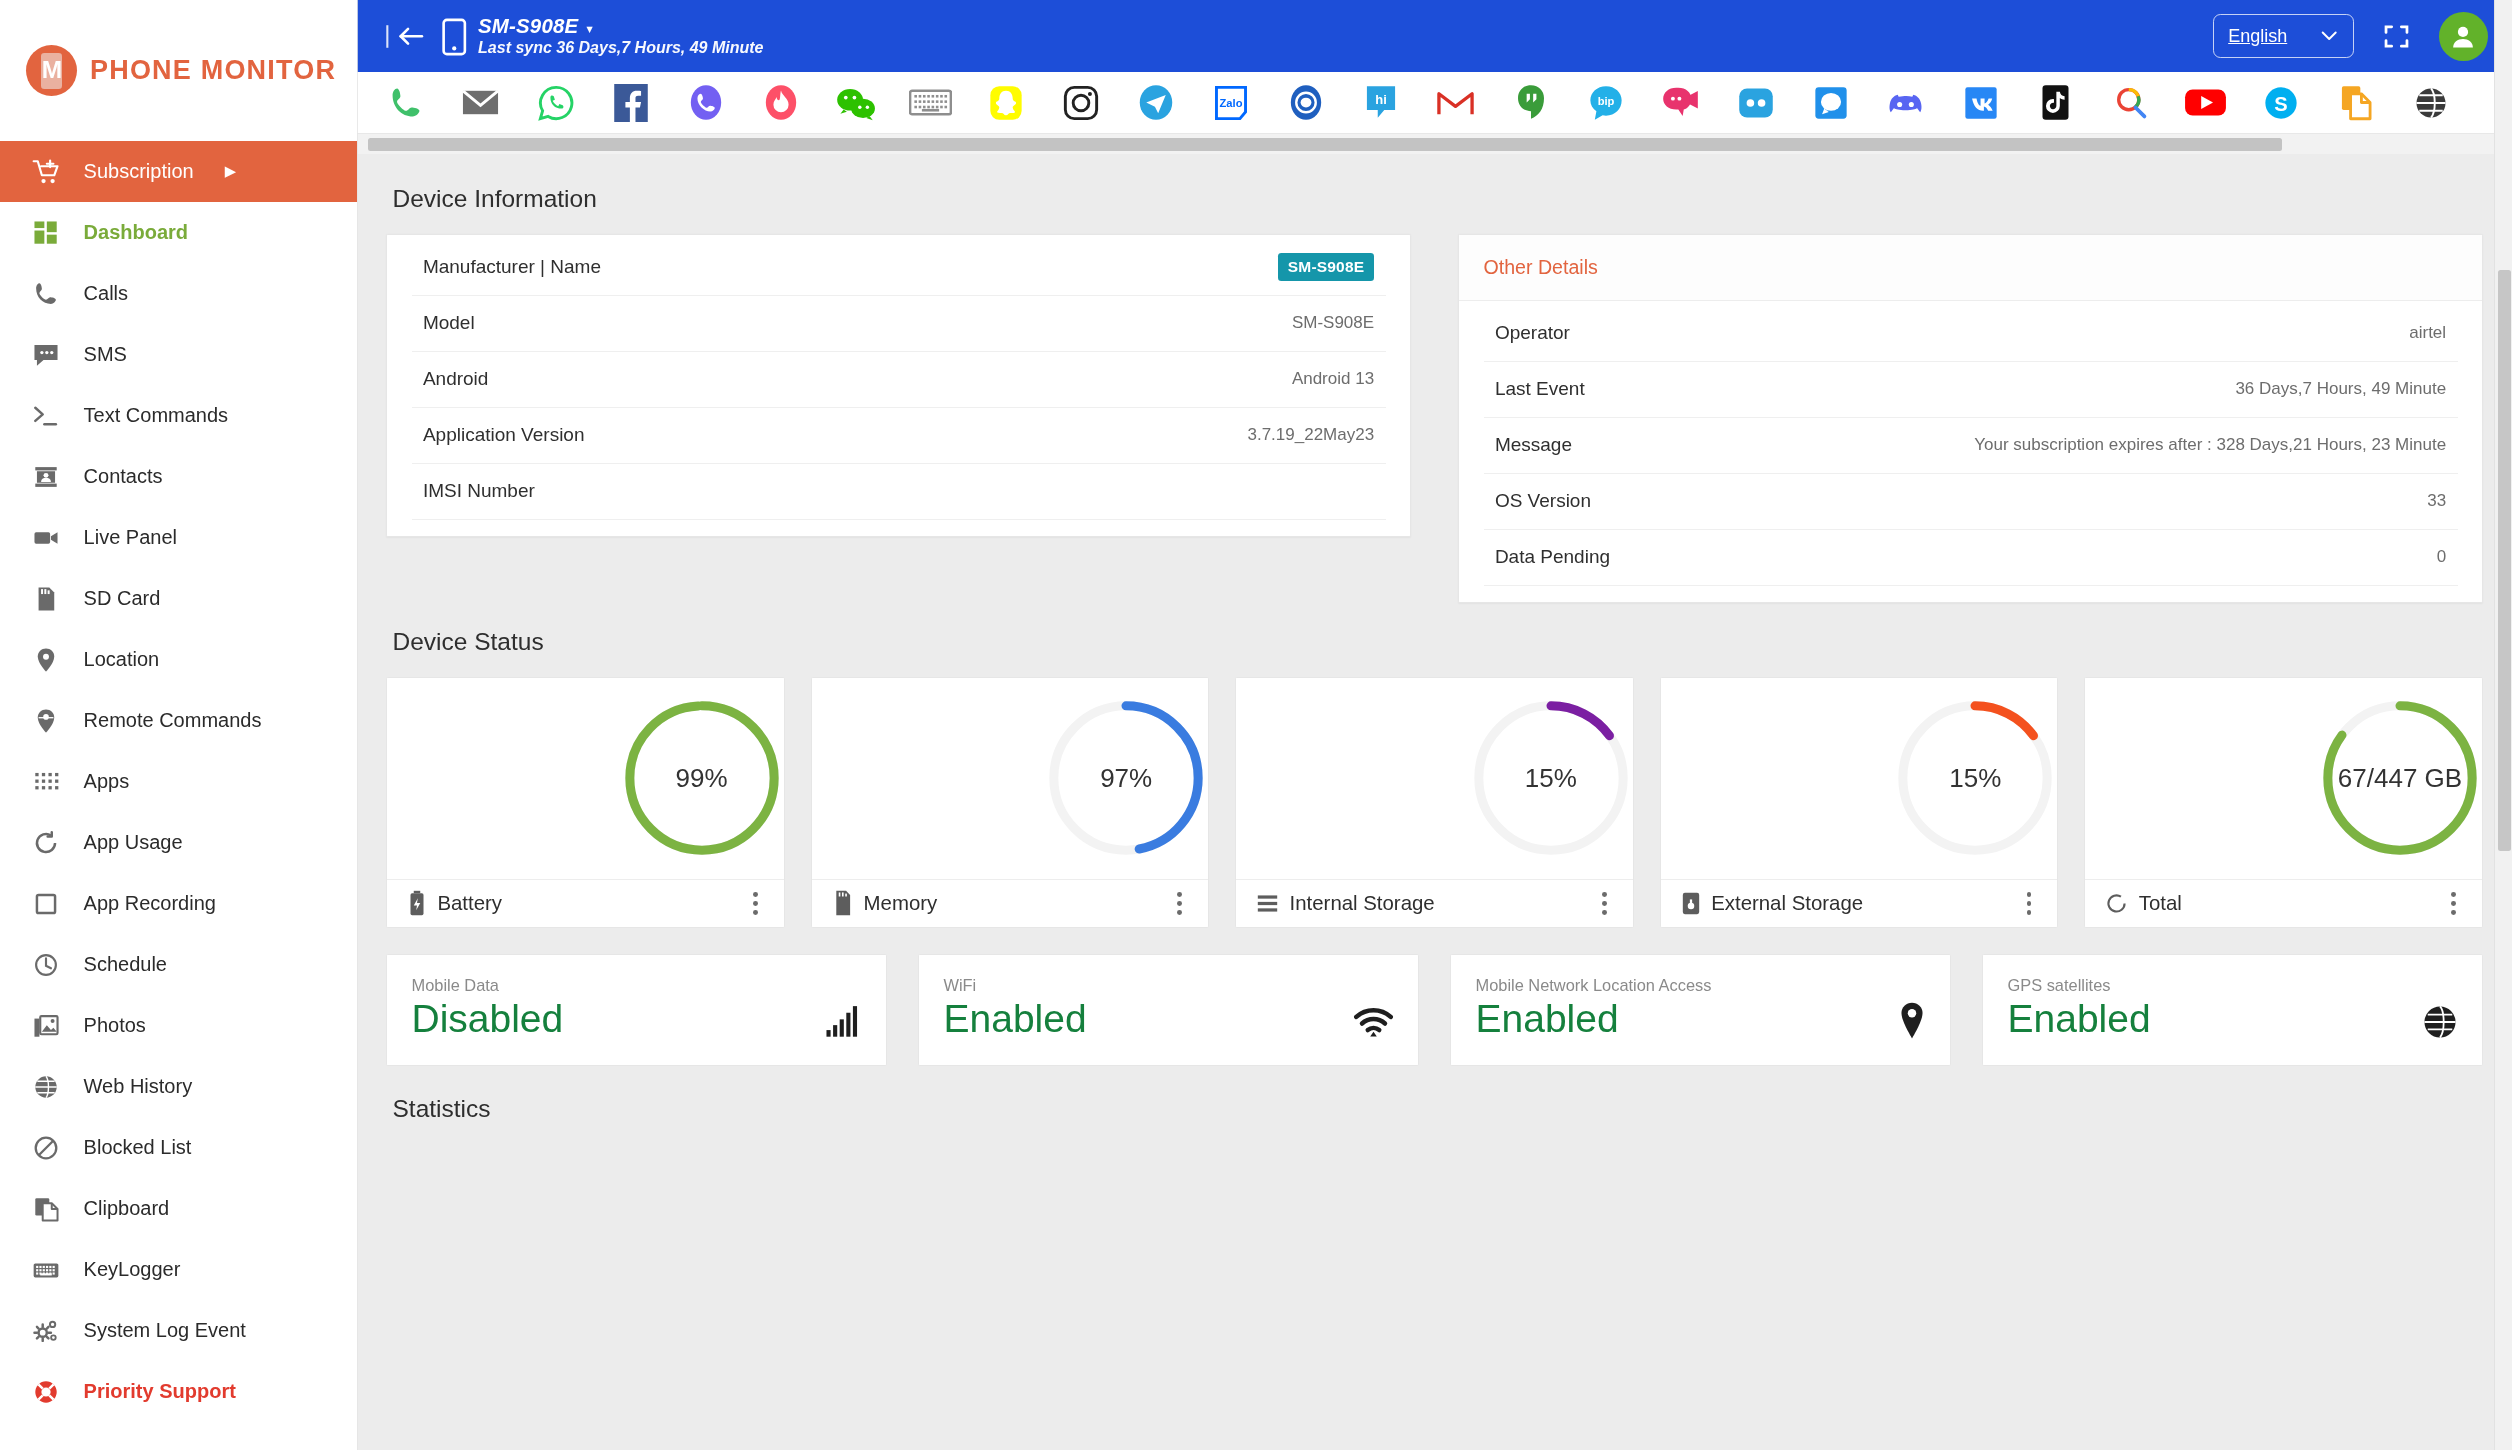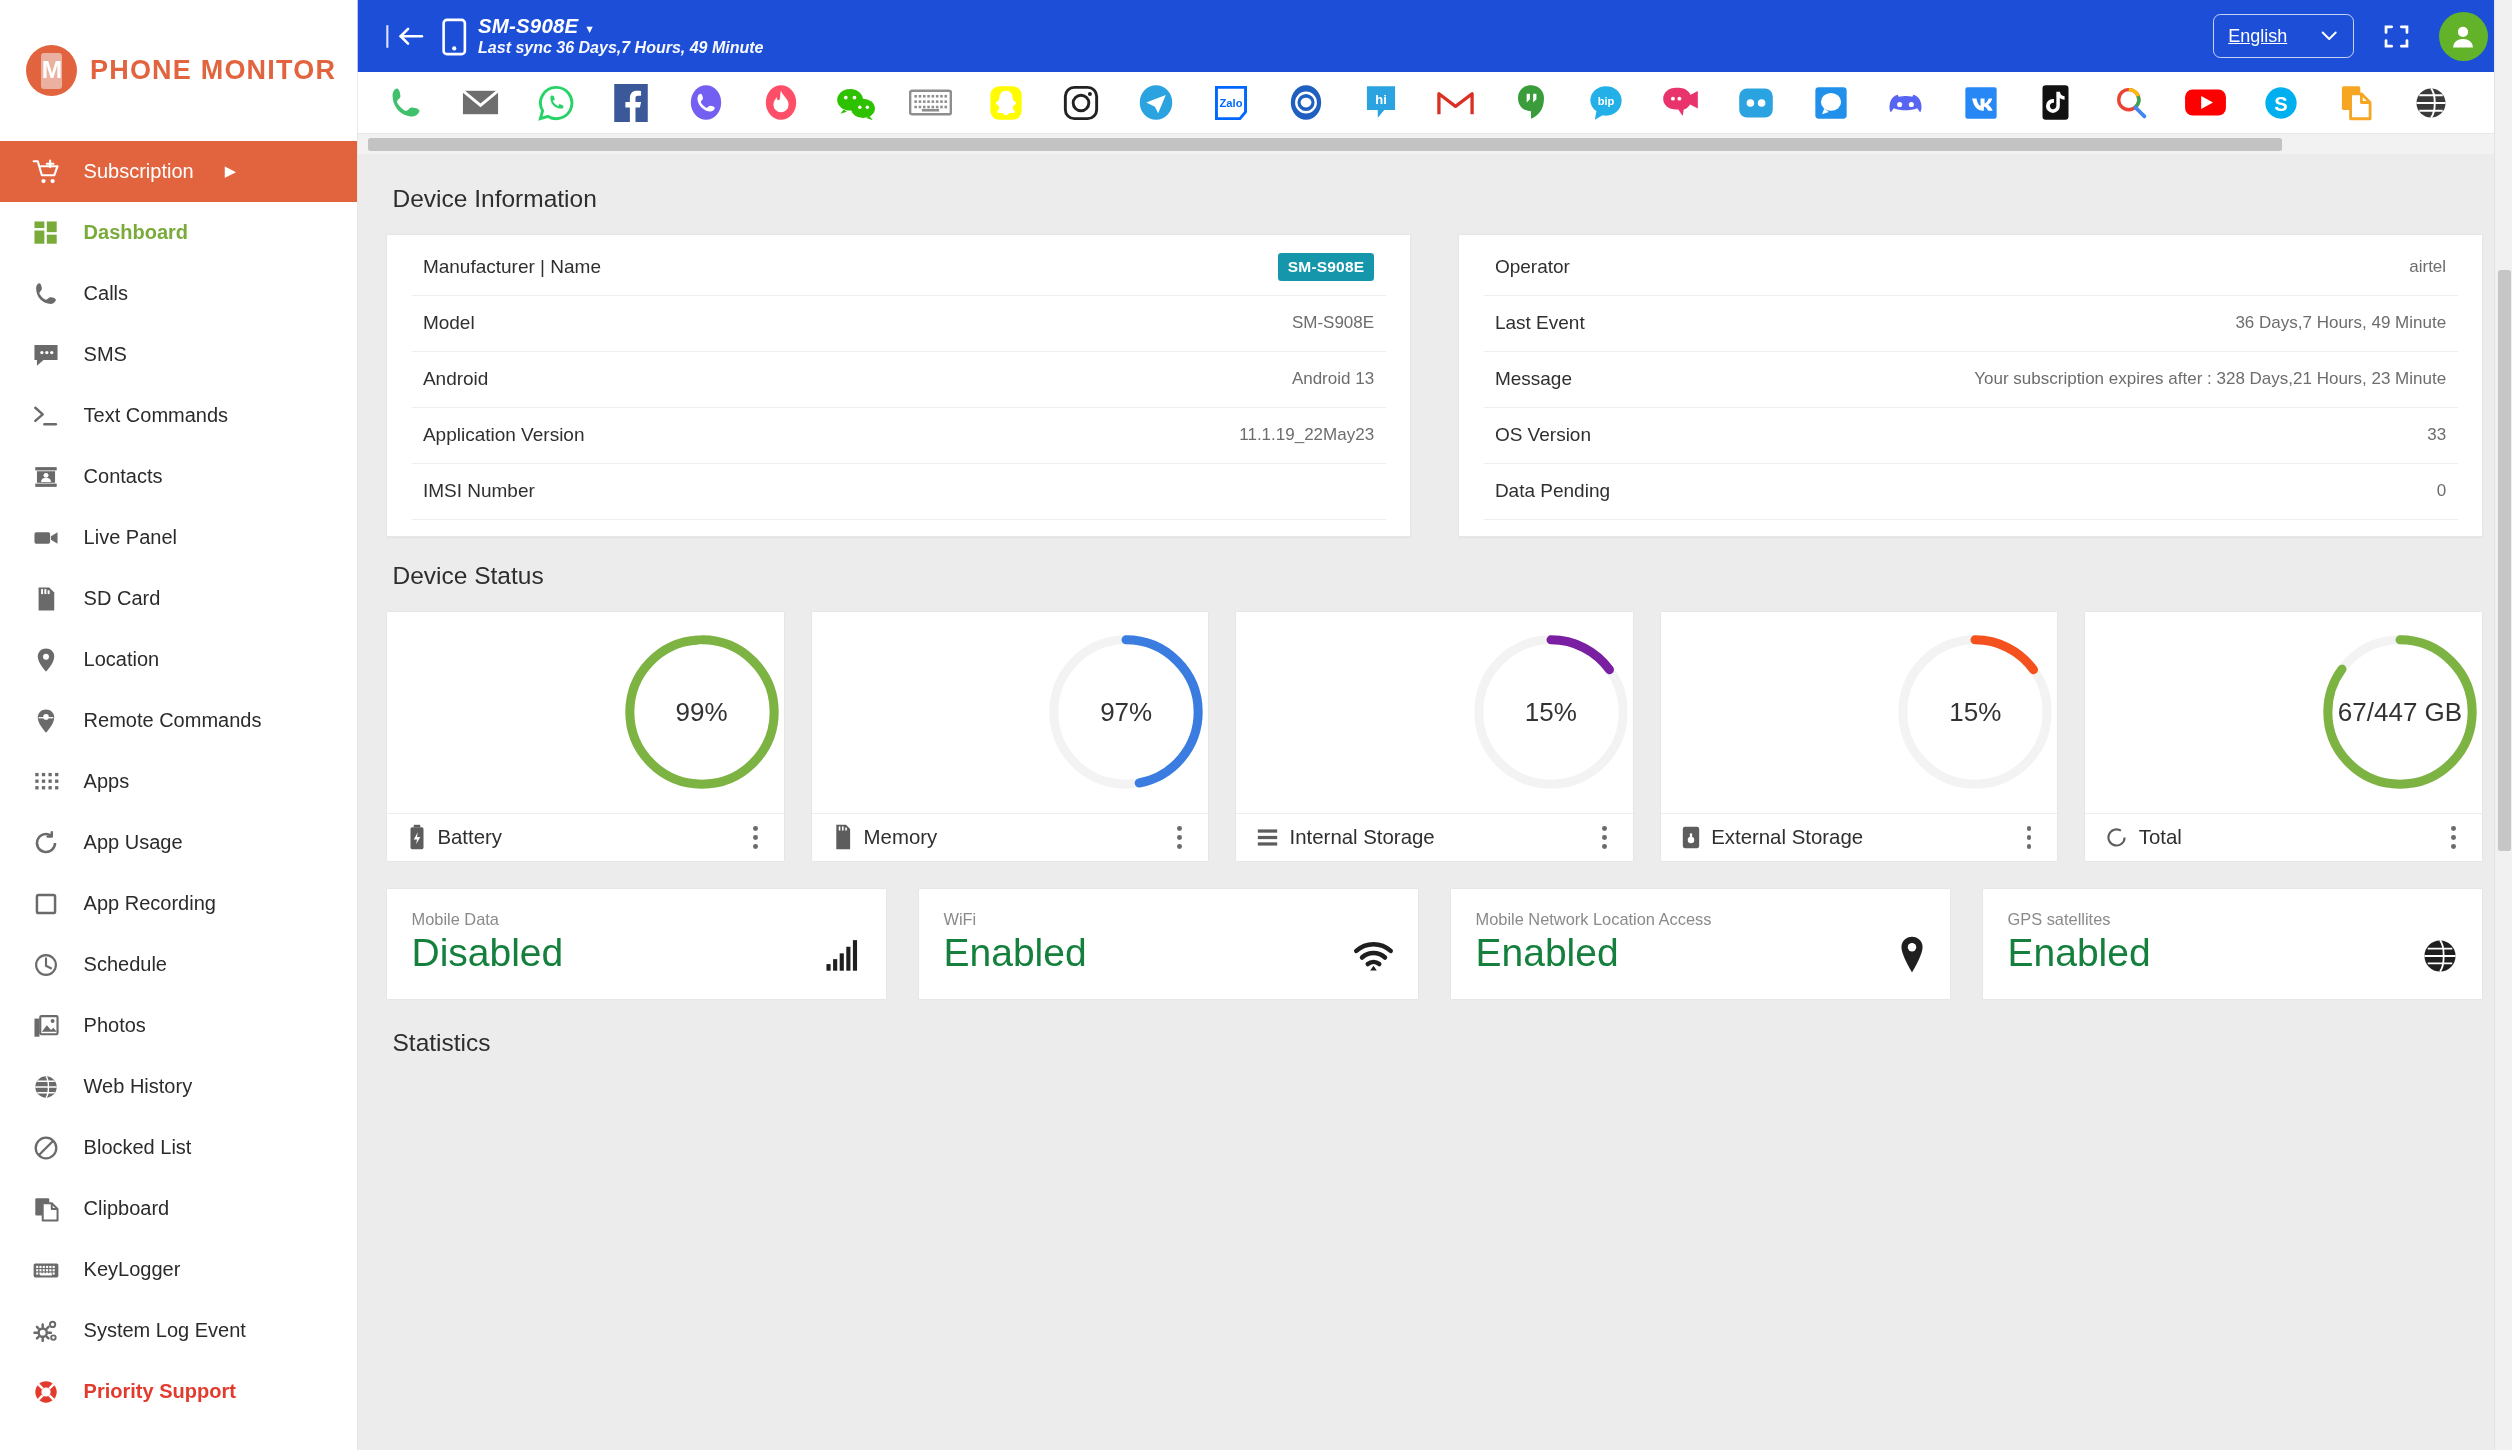--- a/index.html
+++ b/index.html
@@ -724,30 +724,33 @@
               <div class="kv">
                 <span class="k">Model</span>
                 <span class="v">SM-S908E</span>
               </div>
               <div class="kv">
                 <span class="k">Android</span>
                 <span class="v">Android 13</span>
               </div>
               <div class="kv">
                 <span class="k">Application Version</span>
-                <span class="v">11.1.19_22May23</span>
+                <span class="v">3.7.19_22May23</span>
               </div>
               <div class="kv">
                 <span class="k">IMSI Number</span>
                 <span class="v"></span>
               </div>
             </div>
         </div>
 
         <div class="card info-card">
+          <div class="card-head">
+            <span class="t">Other Details</span>
+          </div>
           <div class="card-body" id="other-rows">
               <div class="kv">
                 <span class="k">Operator</span>
                 <span class="v">airtel</span>
               </div>
               <div class="kv">
                 <span class="k">Last Event</span>
                 <span class="v">36 Days,7 Hours, 49 Minute</span>
               </div>
               <div class="kv">

